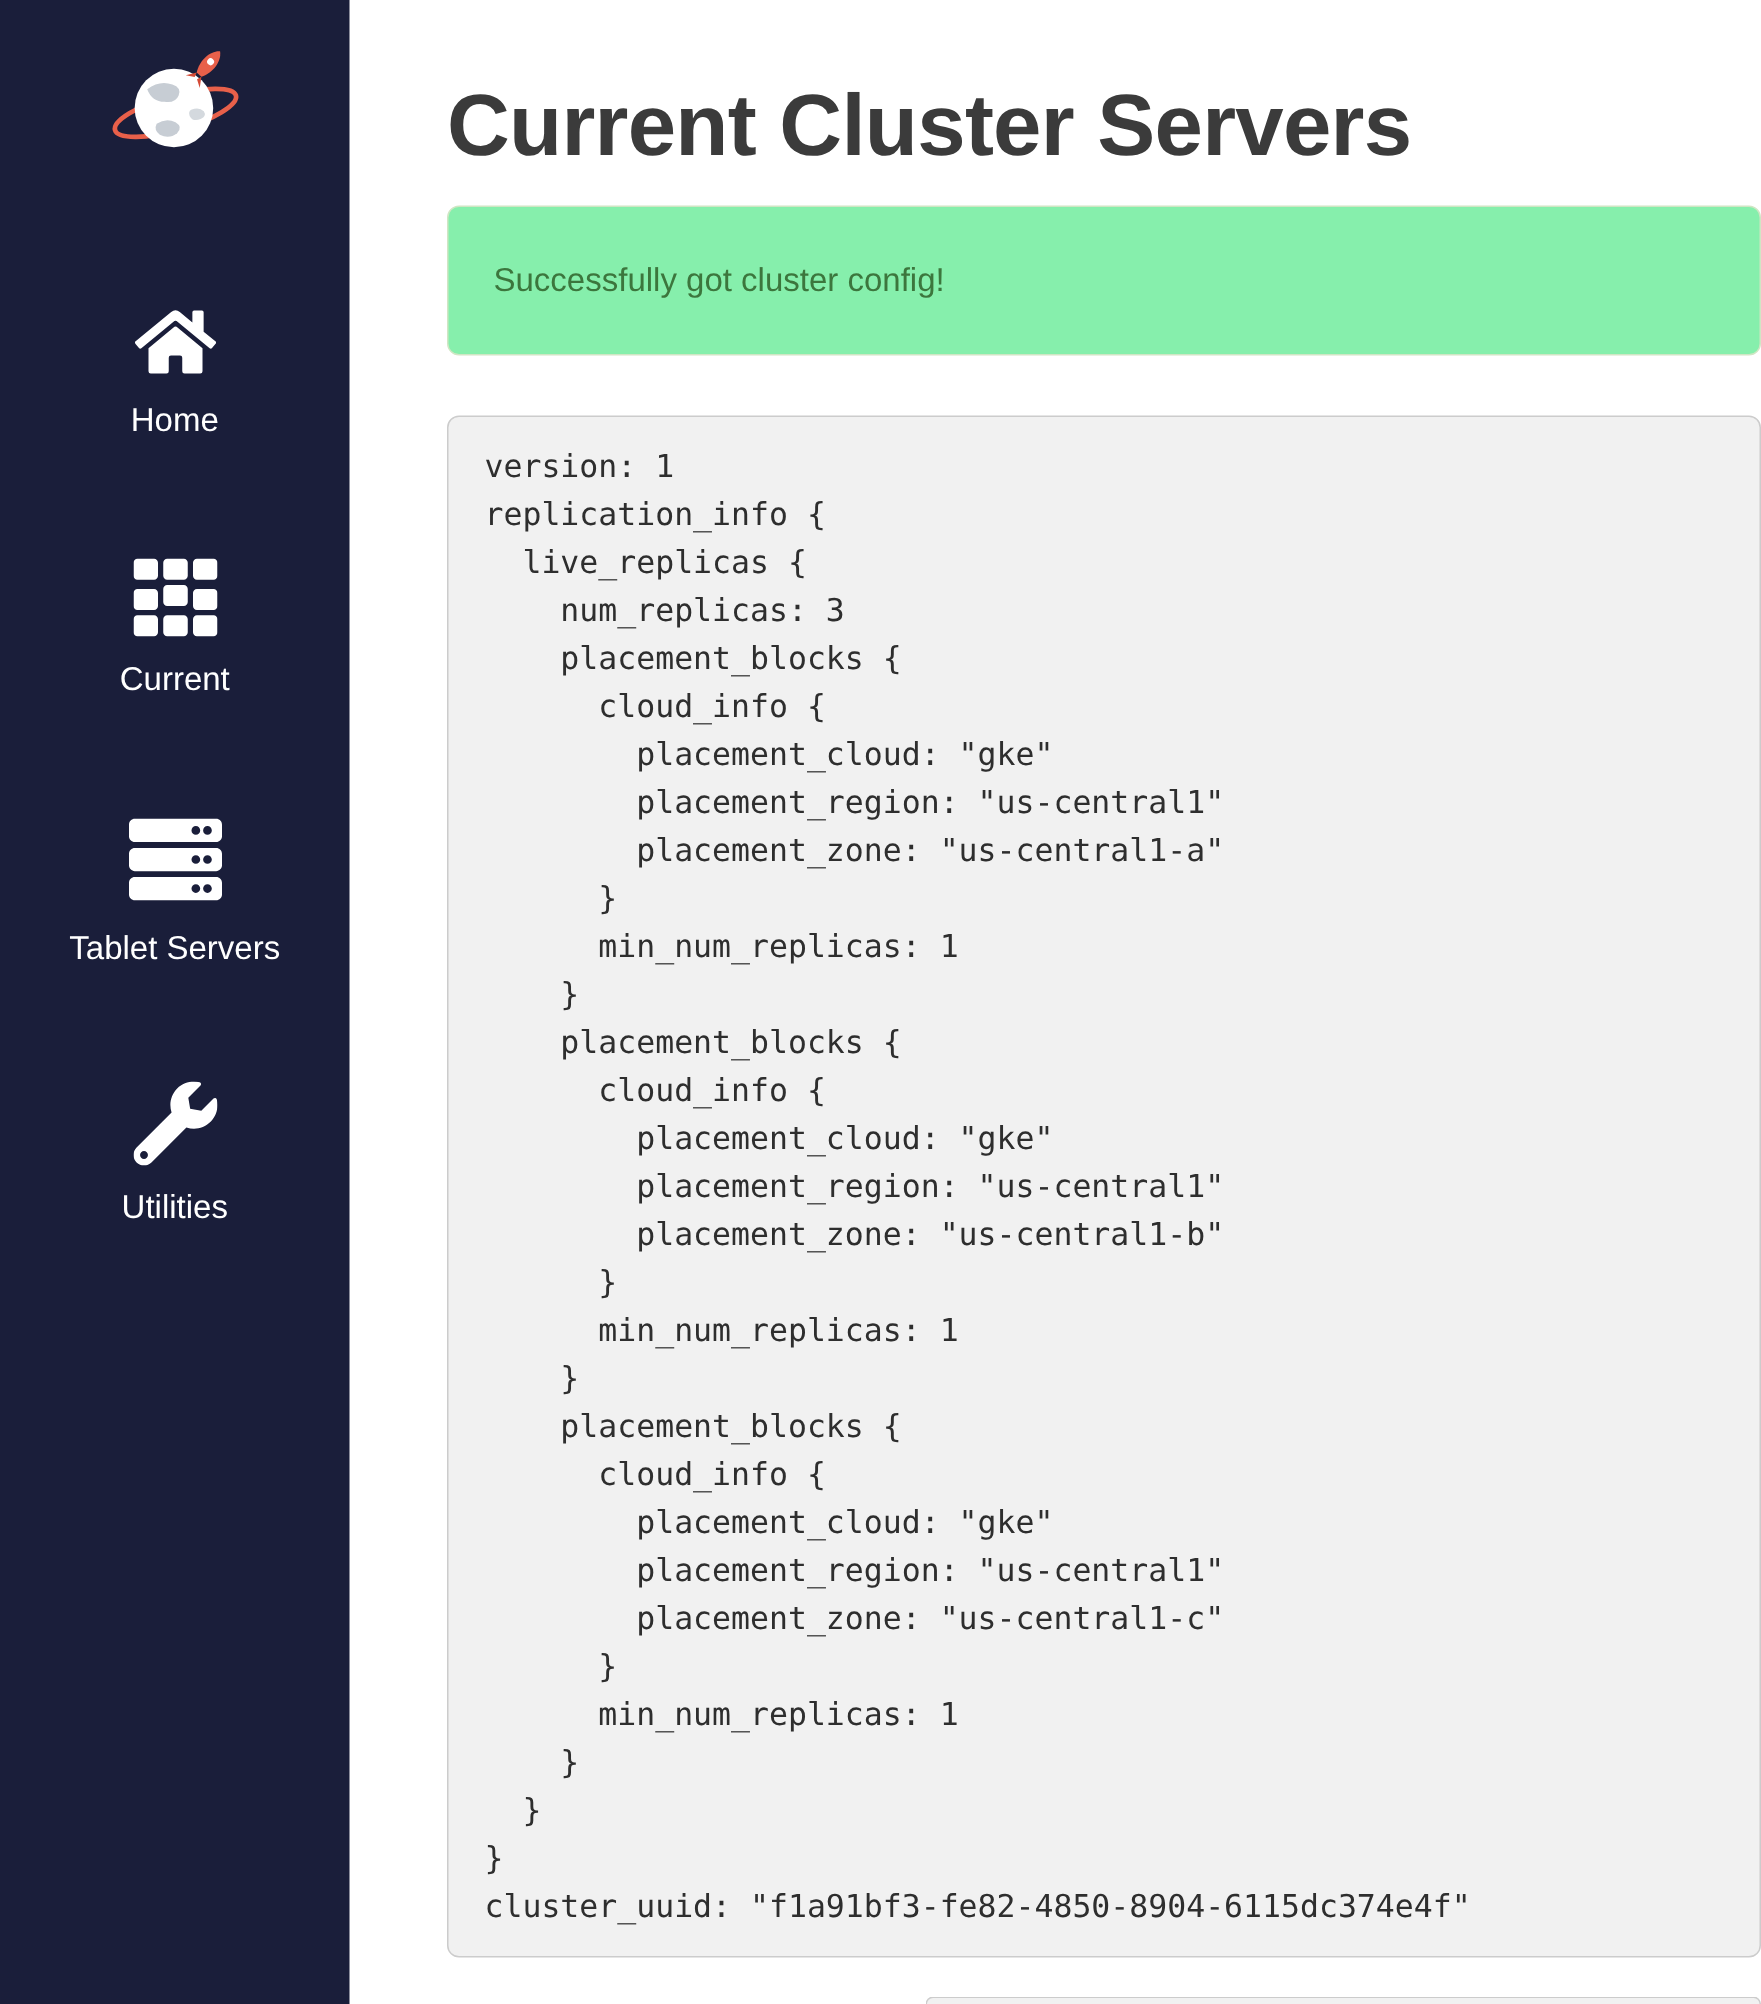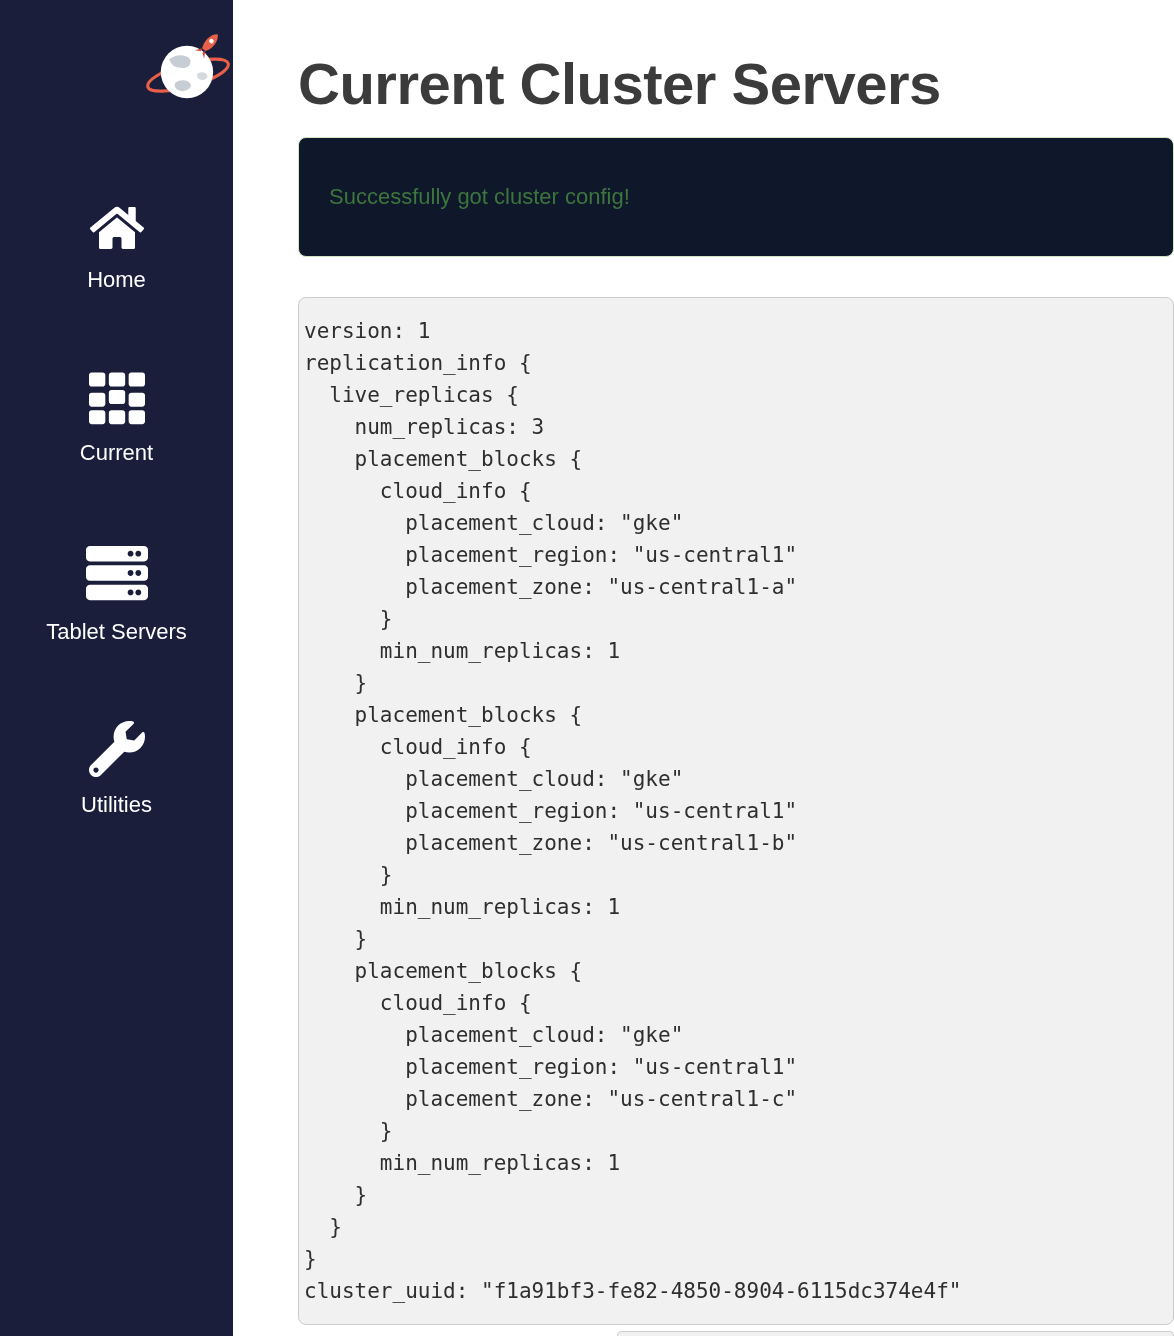--- a/index.html
+++ b/index.html
@@ -14,21 +14,21 @@
   .app { display: flex; width: 1174px; height: 1336px; position: relative; }
 
   
   .sidebar {
     width: 233px;
     flex: 0 0 233px;
     height: 1336px;
     background: #1a1e3a;
     display: flex;
     flex-direction: column;
-    align-items: flex-end;
+    align-items: center;
   }
   .logo {
     margin-top: 28px;
     width: 90px;
     height: 90px;
     cursor: pointer;
     display: flex;
     align-items: center;
     justify-content: center;
   }
@@ -66,34 +66,34 @@
     position: relative;
   }
   .page-title {
     margin: 0 0 20px 0;
     font-size: 58px;
     font-weight: 700;
     color: #3b3b3b;
     letter-spacing: -0.5px;
   }
   .alert-success {
-    background: #0f172a;
+    background: #86efac;
     border: 1px solid #d0e6c4;
     color: #3c763d;
     border-radius: 8px;
-    padding: 46px 30px;
+    padding: 36px 30px;
     font-size: 22px;
     margin: 0 0 40px 0;
   }
   .config-pre {
     background: #f1f1f1;
     border: 1px solid #cccccc;
     border-radius: 8px;
     margin: 0;
-    padding: 17px 5px;
+    padding: 17px 24px;
     font-family: "DejaVu Sans Mono", "Liberation Mono", monospace;
     font-size: 21px;
     line-height: 32px;
     color: #2e2e2e;
     white-space: pre;
     overflow: hidden;
   }
   .partial-next {
     position: absolute;
     left: 617px;

